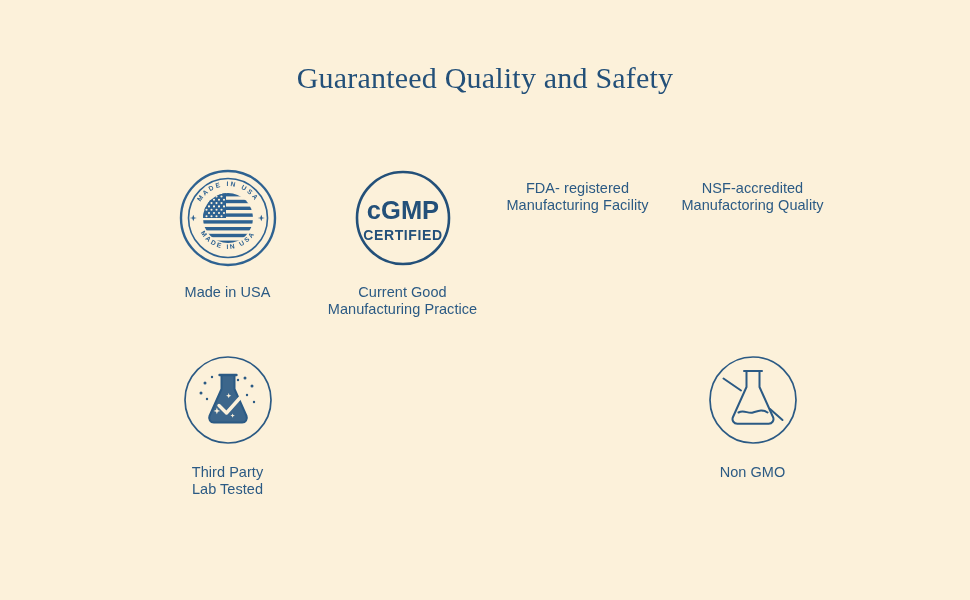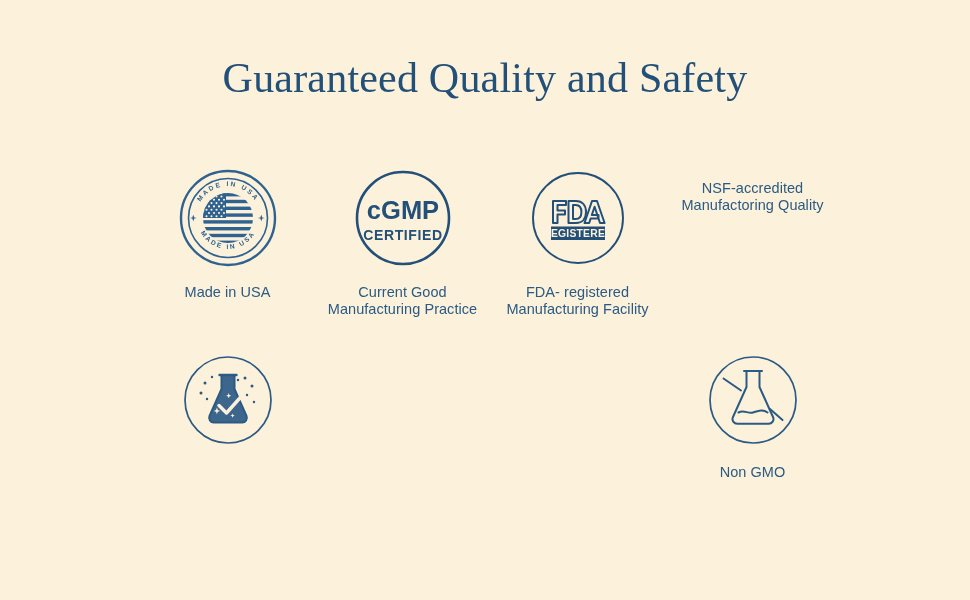--- a/index.html
+++ b/index.html
@@ -21,21 +21,21 @@
   }
 
   
   .page-title {
     position: absolute;
     top: 52px;
     left: 0;
     width: 970px;
     text-align: center;
     font-family: "Liberation Serif", "DejaVu Serif", serif;
-    font-size: 42px;
+    font-size: 30px;
     line-height: 52px;
     color: #235079;
     letter-spacing: 0.2px;
     font-weight: 400;
   }
 
   
   .badge-row {
     position: absolute;
     left: 140px;
@@ -173,37 +173,20 @@
           <circle cx="50" cy="50" r="46" fill="none" stroke="#235079" stroke-width="2.6"></circle>
           <text x="50" y="51" text-anchor="middle" font-family="Liberation Sans, sans-serif" font-size="25.5" font-weight="700" fill="#235079">cGMP</text>
           <text x="50" y="72" text-anchor="middle" font-family="Liberation Sans, sans-serif" font-size="14" font-weight="700" letter-spacing="0.6" fill="#235079">CERTIFIED</text>
         </svg>
       </div>
       <div class="badge-label">Current Good
 Manufacturing Practice</div>
     </div>
 
     <div class="badge">
-      <div class="badge-art">
-        <svg class="ring-badge" width="100" height="100" viewBox="0 0 100 100">
-          <circle cx="50" cy="50" r="45" fill="none" stroke="#235079" stroke-width="1.9"></circle>
-
-          <g fill="none" stroke="#235079" stroke-width="2" stroke-linejoin="round">
-
-            <path d="M25 33 L25 55 L29.5 55 L29.5 46.5 L37 46.5 L37 42.6 L29.5 42.6 L29.5 37 L38 37 L38 33 Z"></path>
-
-            <path d="M40.5 33 L40.5 55 L48 55 C54.5 55 58 50.5 58 44 C58 37.5 54.5 33 48 33 Z
-                     M45 37 L47.6 37 C51.6 37 53.4 39.6 53.4 44 C53.4 48.4 51.6 51 47.6 51 L45 51 Z"></path>
-
-            <path d="M64 33 L56.5 55 L61.2 55 L62.6 50.6 L70.5 50.6 L70.5 47 L63.8 47 L66.6 38.8 L72 55 L76.6 55 L69 33 Z"></path>
-          </g>
-          <rect x="23" y="58.5" width="54" height="13.5" fill="#235079"></rect>
-          <text x="50" y="68.5" text-anchor="middle" font-family="Liberation Sans, sans-serif" font-size="10.4" font-weight="700" letter-spacing="0.2" fill="#fcf1da">REGISTERED</text>
-        </svg>
-      </div>
       <div class="badge-label">FDA- registered
 Manufacturing Facility</div>
     </div>
 
     <div class="badge">
       <div class="badge-label">NSF-accredited
 Manufactoring Quality</div>
     </div>
 
   </div>
@@ -233,20 +216,22 @@
             <circle cx="18" cy="38" r="1.5"></circle>
             <circle cx="24" cy="44" r="1.2"></circle>
             <circle cx="62" cy="23" r="1.5"></circle>
             <circle cx="69" cy="31" r="1.5"></circle>
             <circle cx="64" cy="40" r="1.2"></circle>
             <circle cx="71" cy="47" r="1.2"></circle>
             <circle cx="55" cy="25" r="1.2"></circle>
           </g>
         </svg>
       </div>
+      <div class="badge-label">Third Party
+Lab Tested</div>
     </div>
 
 
     <div class="badge">
       <div class="badge-art">
         <svg class="line-icon" width="90" height="90" viewBox="0 0 90 90">
           <circle cx="45" cy="45" r="43" fill="none" stroke="#2b5a84" stroke-width="1.7"></circle>
           <g fill="none" stroke="#2b5a84" stroke-width="2" stroke-linecap="round" stroke-linejoin="round">
             <path d="M38.5 16 L38.5 32 L25 62 C23.5 65.3 25.8 68.8 29.4 68.8
                      L60.6 68.8 C64.2 68.8 66.5 65.3 65 62 L51.5 32 L51.5 16 Z"></path>

